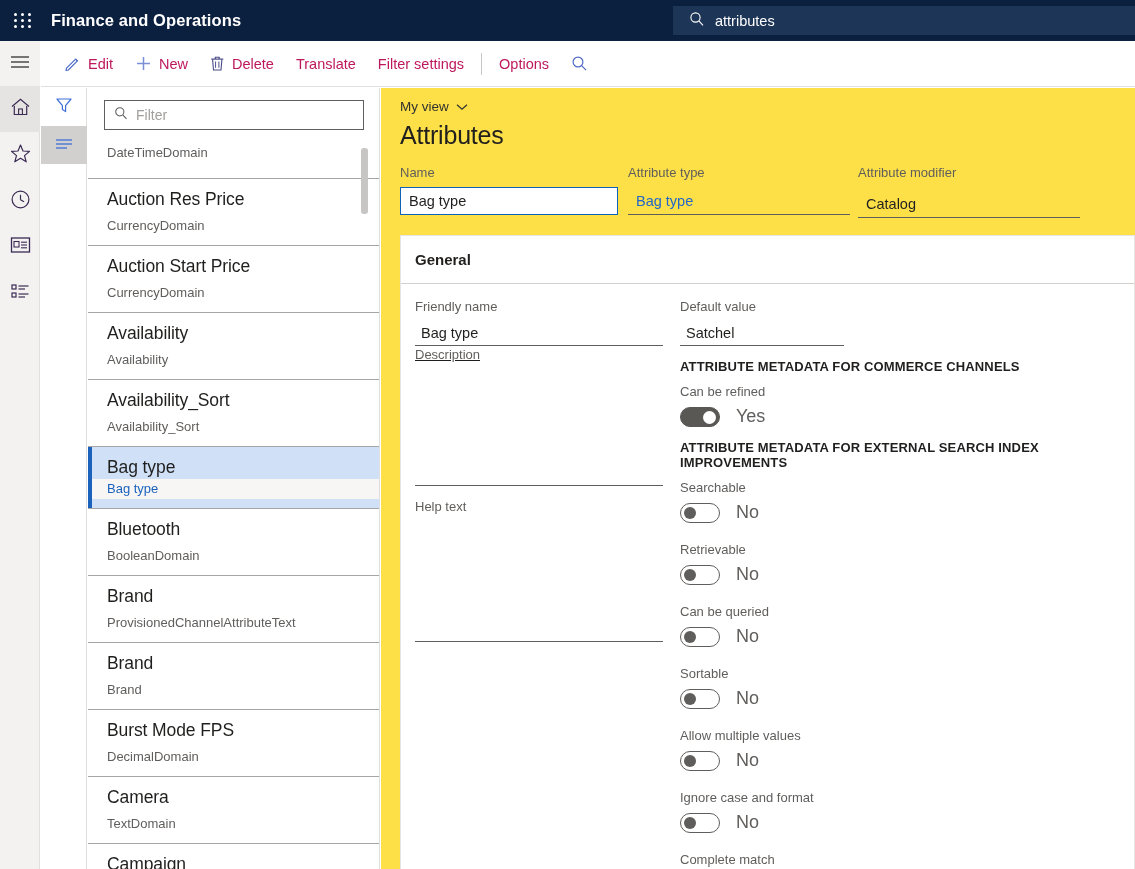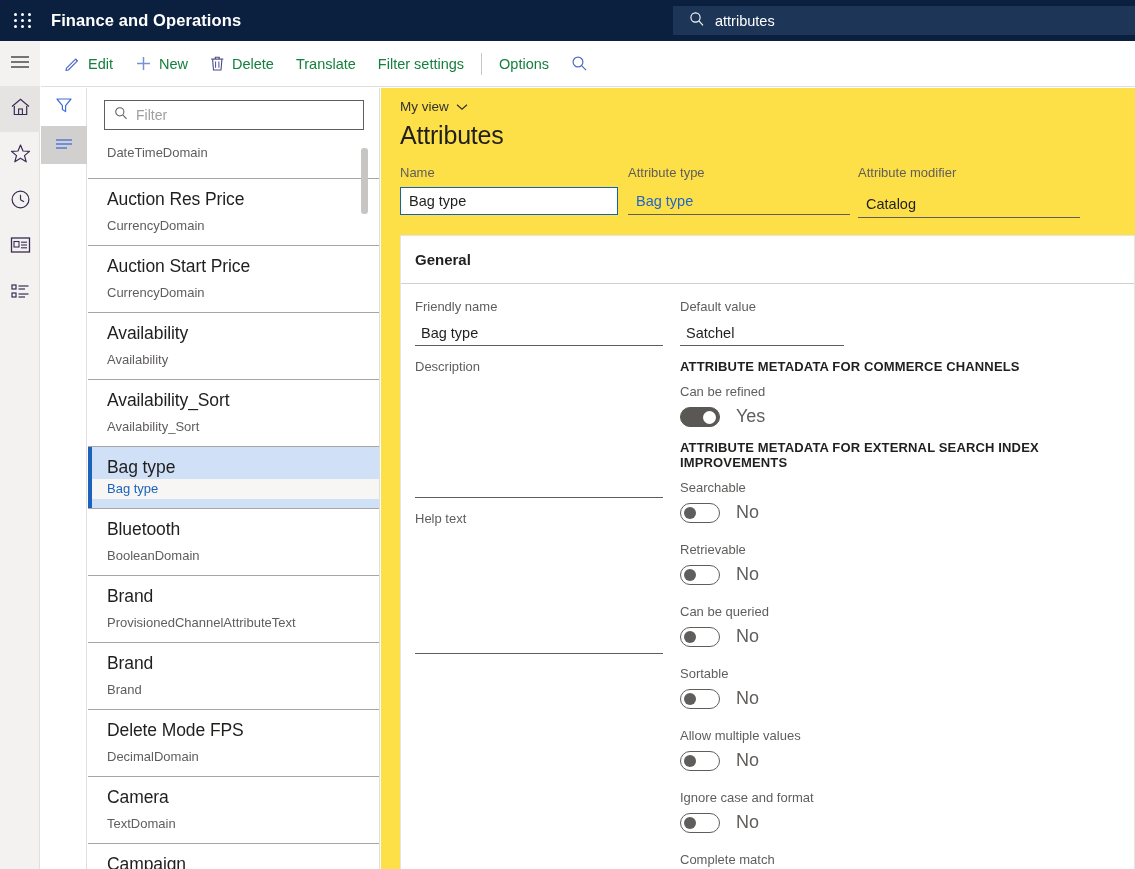--- a/index.html
+++ b/index.html
@@ -50,21 +50,21 @@
   .rail-item.active { background: #e6e4e2; }
 
   
   .cmdbar {
     position: absolute; left: 41px; top: 41px; width: 1094px; height: 46px;
     background: #ffffff; border-bottom: 1px solid #e1dfdd;
     display: flex; align-items: center; padding-left: 12px;
   }
   .cmd {
     display: flex; align-items: center; height: 46px; padding: 0 11px;
-    font-size: 14.5px; color: #15803d; cursor: pointer; white-space: nowrap;
+    font-size: 14.5px; color: #be185d; cursor: pointer; white-space: nowrap;
   }
   .cmd .ci { margin-right: 7px; display: inline-flex; }
   .cmd-sep {
     width: 1px; height: 22px; background: #c8c6c4; margin: 0 6px;
   }
 
   
   .rail2 {
     position: absolute; left: 41px; top: 88px; width: 46px; height: 781px;
     background: #ffffff; border-right: 1px solid #e1dfdd;
@@ -396,21 +396,21 @@
       </div>
       <div class="li">
         <div class="t1">Brand</div>
         <div class="t2">ProvisionedChannelAttributeText</div>
       </div>
       <div class="li">
         <div class="t1">Brand</div>
         <div class="t2">Brand</div>
       </div>
       <div class="li">
-        <div class="t1">Delete Mode FPS</div>
+        <div class="t1">Burst Mode FPS</div>
         <div class="t2">DecimalDomain</div>
       </div>
       <div class="li">
         <div class="t1">Camera</div>
         <div class="t2">TextDomain</div>
       </div>
       <div class="li">
         <div class="t1">Campaign</div>
         <div class="t2">BooleanDomain</div>
       </div>
@@ -452,21 +452,21 @@
         <span class="ttl">General</span>
       </div>
 
       <div class="gbody">
 
         <div class="col-left">
           <div>
             <div class="flabel">Friendly name</div>
             <div class="finput">Bag type</div>
           </div>
-          <div style="margin-top:12px;">
+          <div style="margin-top:0;text-decoration:underline;">
             <div class="flabel">Description</div>
             <div class="ftextarea"></div>
           </div>
           <div style="margin-top:12px;">
             <div class="flabel">Help text</div>
             <div class="ftextarea tall"></div>
           </div>
         </div>
 
         <div class="col-right">

